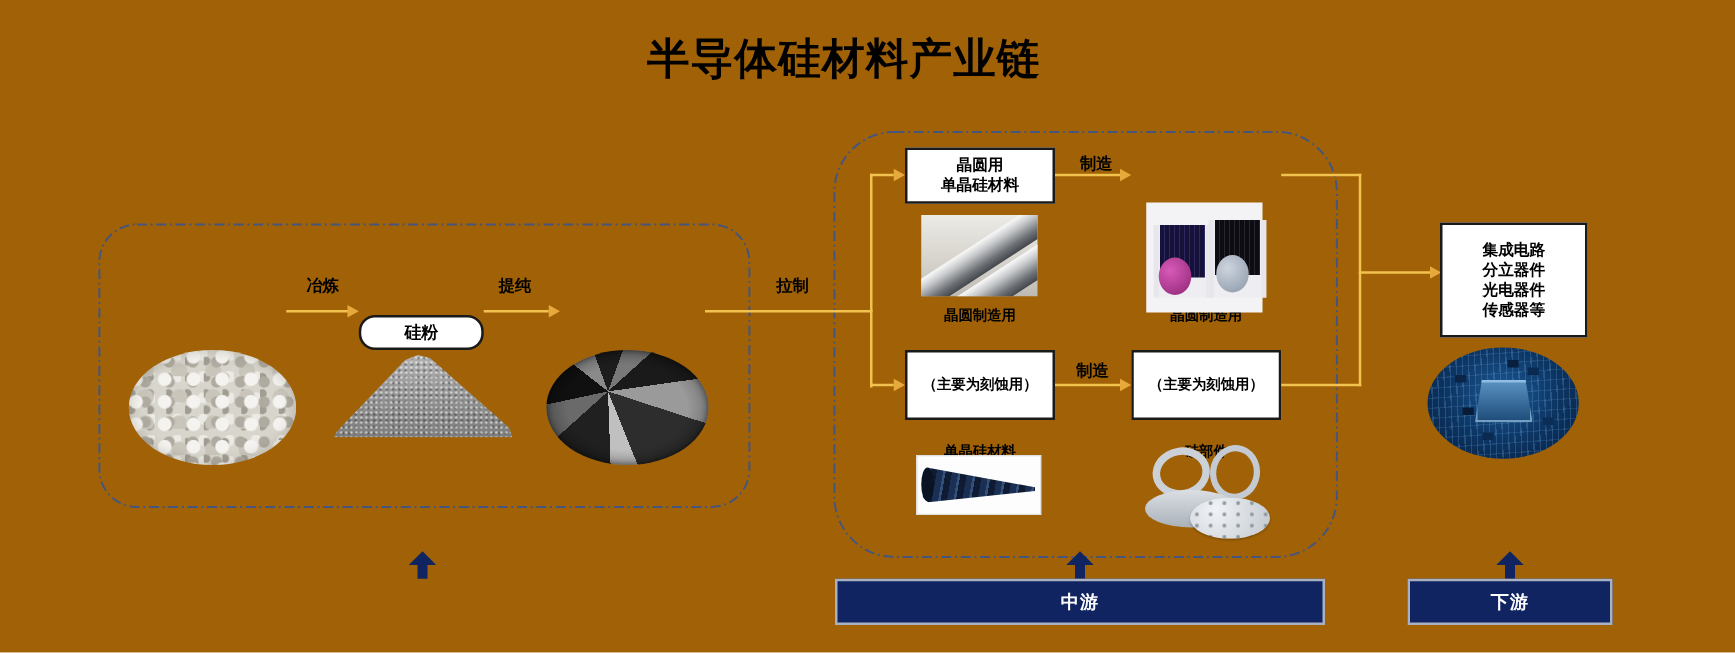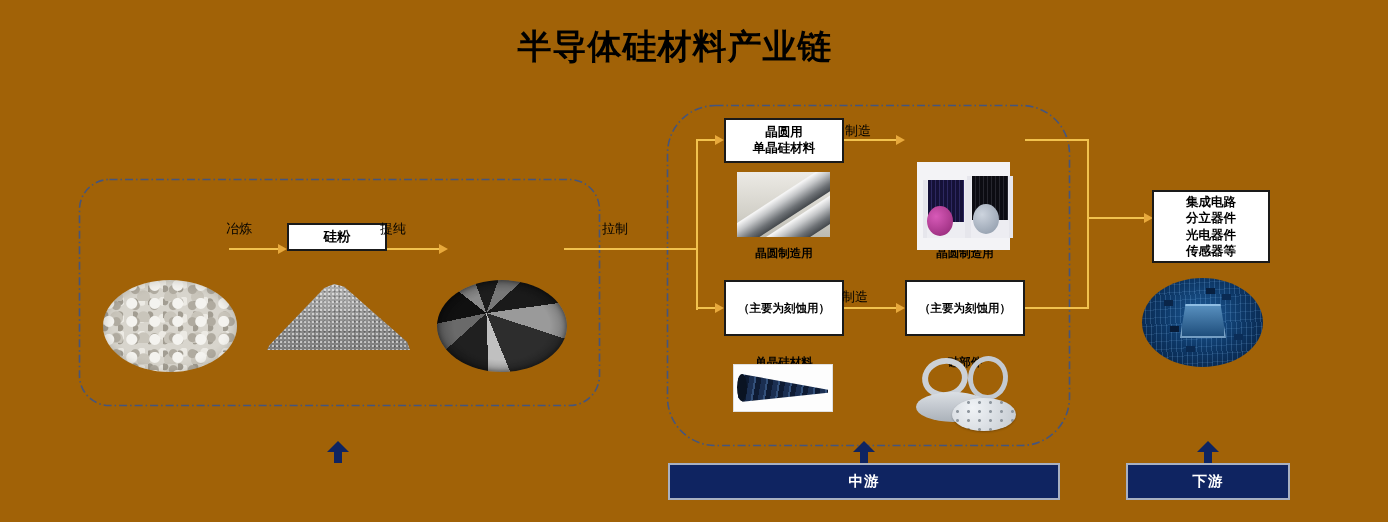--- a/index.html
+++ b/index.html
@@ -9,21 +9,21 @@
          font-family:"Liberation Serif","DejaVu Serif",serif;font-weight:bold;
          font-size:34px;color:#000;letter-spacing:1px;}
   .dash-svg{position:absolute;}
   .node{position:absolute;background:#ffffff;border:2px solid #1a1a1a;box-sizing:border-box;
         display:flex;flex-direction:column;align-items:center;justify-content:center;
         font-weight:bold;color:#000;text-align:center;line-height:1.25;}
   .node span{display:block;}
   .fs13{font-size:13.5px;}
   .fs12{font-size:12.5px;}
   .fs11{font-size:11.5px;gap:40px;}
-  .edge-label{position:absolute;width:64px;text-align:left;font-weight:normal;
+  .edge-label{position:absolute;width:64px;text-align:center;font-weight:bold;
               font-size:13px;color:#000;}
   .hline{position:absolute;height:2px;background:#F2C24E;}
   .vline{position:absolute;width:2px;background:#F2C24E;}
   .ah-right{position:absolute;width:0;height:0;border-top:5px solid transparent;
             border-bottom:5px solid transparent;border-left:9px solid #E8A93C;}
   .bar{position:absolute;height:37px;background:#0F2461;border:2px solid #A8B0C2;
        box-sizing:border-box;color:#ffffff;font-weight:bold;font-size:14.5px;
        display:flex;align-items:center;justify-content:center;letter-spacing:1px;}
   .stage-arrow{position:absolute;width:22px;height:22px;}
   .stage-arrow .tri{position:absolute;top:0;left:0;width:0;height:0;
@@ -105,21 +105,21 @@
 
   <div class="title">半导体硅材料产业链</div>
 
   <svg class="dash-svg" style="left:78px;top:178px;" width="524" height="230">
     <rect x="1.5" y="1.5" width="520" height="226" rx="30" fill="none" stroke="#44557E" stroke-width="1.6" stroke-dasharray="8 3 1.5 3"></rect>
   </svg>
   <svg class="dash-svg" style="left:666px;top:104px;" width="406" height="344">
     <rect x="1.5" y="1.5" width="402" height="340" rx="48" fill="none" stroke="#44557E" stroke-width="1.6" stroke-dasharray="8 3 1.5 3"></rect>
   </svg>
 
-  <div class="node fs13" style="left:287px;top:223px;width:100px;height:28px;">
+  <div class="node fs13" style="left:287px;top:252px;width:100px;height:28px;border-radius:13px;">
     <span>硅粉</span>
   </div>
 
   <div class="edge-label" style="left:226px;top:220px;">冶炼</div>
   <div class="edge-label" style="left:380px;top:220px;">提纯</div>
   <div class="edge-label" style="left:602px;top:220px;">拉制</div>
 
   <div class="hline" style="left:229px;top:248px;width:50px;"></div>
   <div class="ah-right" style="left:278px;top:244px;"></div>
   <div class="hline" style="left:387px;top:248px;width:52px;"></div>
@@ -154,21 +154,21 @@
   <div class="edge-label" style="left:842px;top:288px;">制造</div>
   <div class="hline" style="left:844px;top:307px;width:52px;"></div>
   <div class="ah-right" style="left:896px;top:303px;"></div>
 
   <div class="hline" style="left:1025px;top:139px;width:64px;"></div>
   <div class="vline" style="left:1087px;top:139px;height:170px;"></div>
   <div class="hline" style="left:1025px;top:307px;width:64px;"></div>
   <div class="hline" style="left:1087px;top:217px;width:57px;"></div>
   <div class="ah-right" style="left:1144px;top:213px;"></div>
 
-  <div class="node fs12" style="left:1152px;top:190px;width:118px;height:73px;line-height:1.3;text-align:center;">
+  <div class="node fs12" style="left:1152px;top:178px;width:118px;height:92px;line-height:1.3;text-align:center;">
     <span>集成电路</span>
     <span>分立器件</span>
     <span>光电器件</span>
     <span>传感器等</span>
   </div>
 
   <div class="photo rocks" style="left:103px;top:280px;width:134px;height:92px;"></div>
   <div class="photo powder" style="left:267px;top:284px;width:143px;height:66px;"></div>
   <div class="photo polychunks" style="left:437px;top:280px;width:130px;height:92px;"></div>
 

